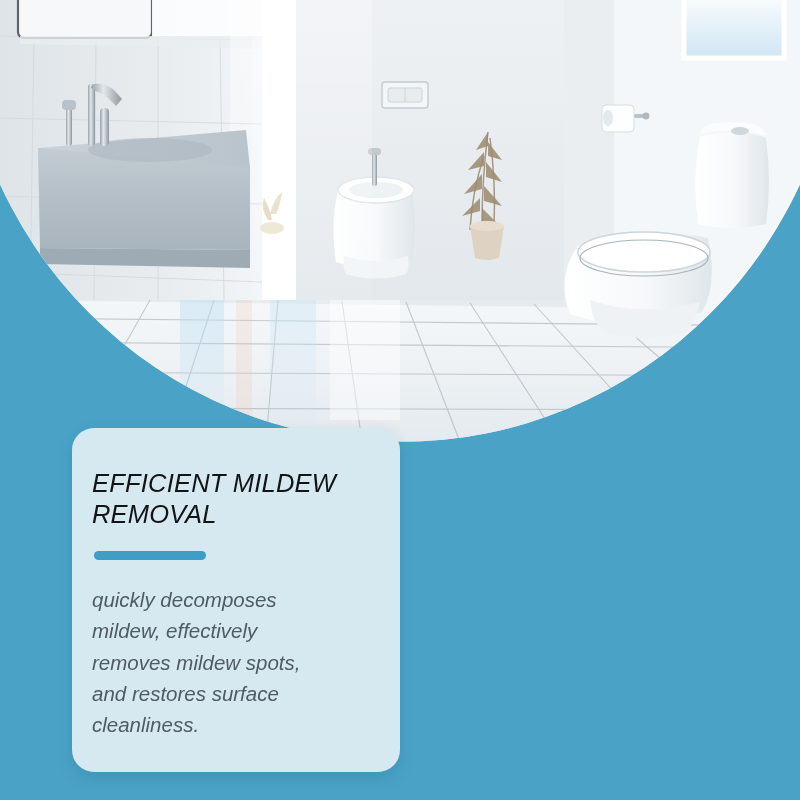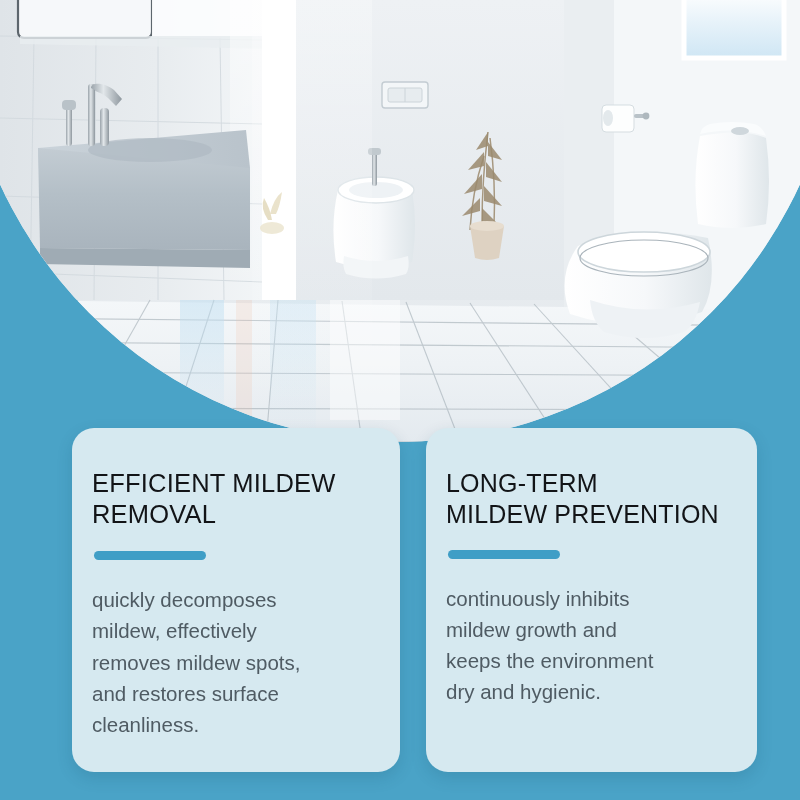--- a/index.html
+++ b/index.html
@@ -7,20 +7,21 @@
   html, body {
     width: 800px; height: 800px;
     font-family: "Liberation Sans", sans-serif;
     overflow: hidden;
   }
   #page {
     position: relative;
     width: 800px; height: 800px;
     background: #4aa3c7;
     overflow: hidden;
+    font-style: italic;
   }
 
   
   #hero {
     position: absolute;
     left: 0; top: 0;
     width: 800px; height: 442px;
     overflow: hidden;
     
     clip-path: ellipse(440px 442px at 400px 0px);
@@ -243,23 +244,14 @@
     <div class="card-title">EFFICIENT MILDEW
 REMOVAL</div>
     <div class="accent-bar"></div>
     <div class="card-body">quickly decomposes
 mildew, effectively
 removes mildew spots,
 and restores surface
 cleanliness.</div>
   </div>
 
-  <div class="card" id="card-right">
-    <div class="card-title">LONG-TERM
-MILDEW PREVENTION</div>
-    <div class="accent-bar"></div>
-    <div class="card-body">continuously inhibits
-mildew growth and
-keeps the environment
-dry and hygienic.</div>
-  </div>
 
 </div>
 
 </body></html>

